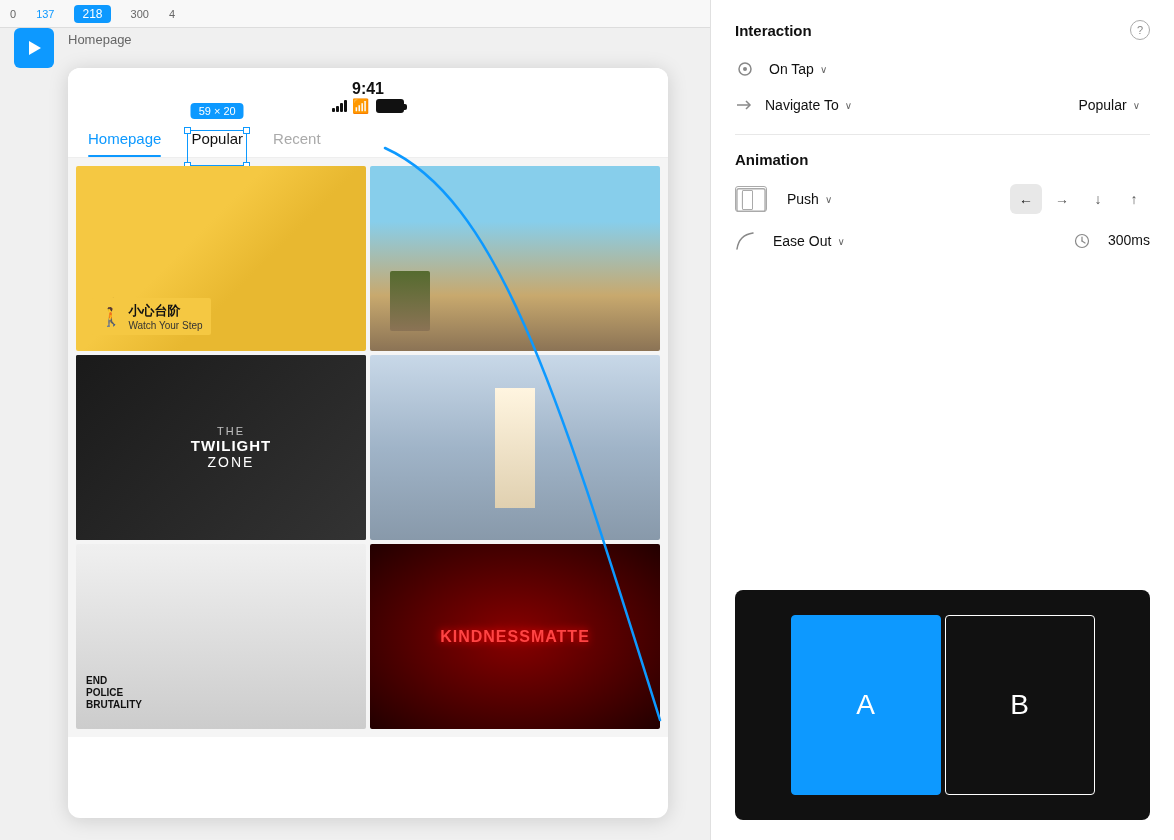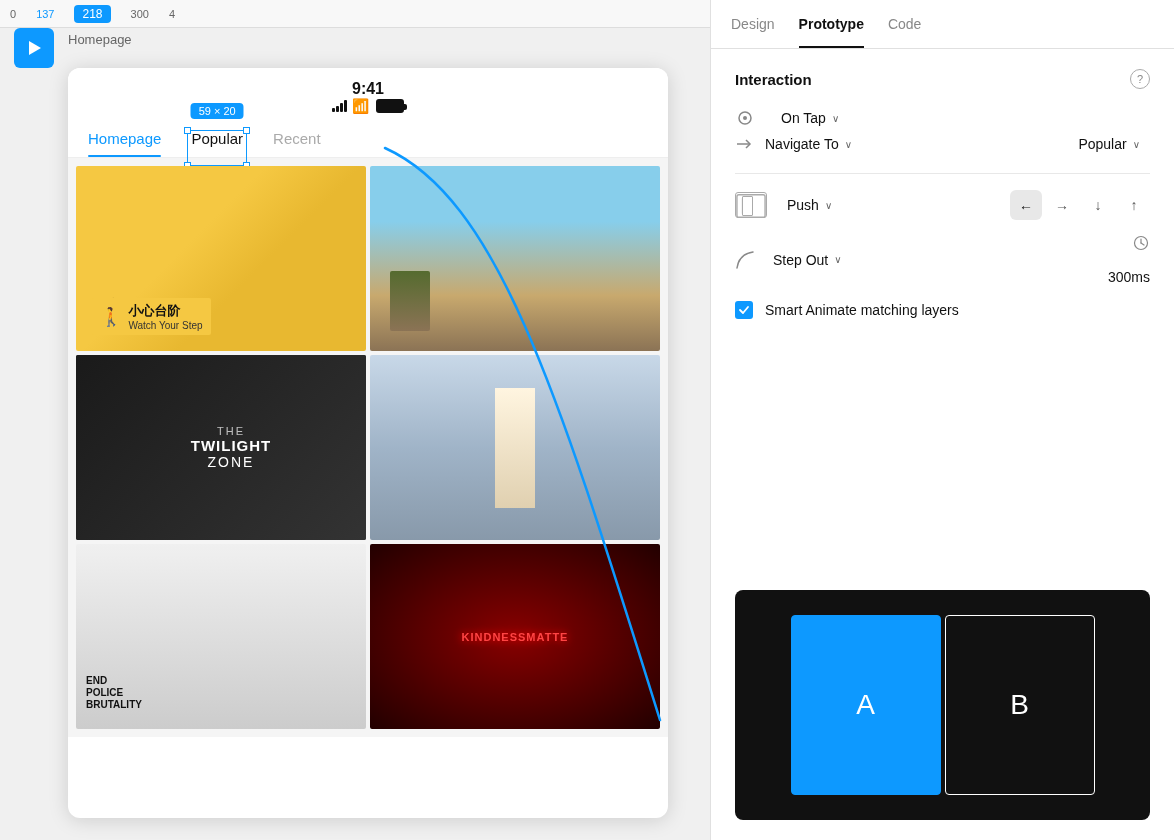--- a/index.html
+++ b/index.html
@@ -288,22 +288,22 @@
     .divider {
       height: 1px;
       background: #e8e8e8;
       margin: 16px 0;
     }
 
     
     .interaction-row {
       display: flex;
       align-items: center;
-      gap: 16px;
-      margin-bottom: 0;
+      gap: 4px;
+      margin-bottom: 10px;
     }
     .row-icon {
       width: 20px;
       height: 20px;
       display: flex;
       align-items: center;
       justify-content: center;
       flex-shrink: 0;
     }
     .dropdown-pill {
@@ -427,23 +427,22 @@
       gap: 6px;
       padding: 5px 10px;
       border-radius: 6px;
       font-size: 14px;
       color: #111;
       cursor: pointer;
     }
     .timing-section {
       margin-left: auto;
       display: flex;
-      align-items: flex-end;
+      align-items: flex-start;
       gap: 17px;
-      flex-direction: column;
     }
     .clock-icon {
       width: 18px;
       height: 18px;
       display: flex;
       align-items: center;
       justify-content: center;
       font-size: 14px;
       color: #888;
     }
@@ -596,37 +595,32 @@
         </div>
       </div>
       <div class="grid-img img-4" style="background: linear-gradient(rgb(200, 216, 232) 0%, rgb(160, 180, 200) 50%, rgb(136, 153, 170) 100%); display: flex; align-items: center; justify-content: center; position: relative;">
 
         <div style="width:40px;height:120px;background:linear-gradient(180deg,#fff5e0,#e0d0b0);margin:0 auto;"></div>
       </div>
       <div class="grid-img img-5" style="background:linear-gradient(180deg,#f0f0f0,#cccccc);position:relative;">
         <div style="position:absolute;bottom:18px;left:10px;font-size:10px;font-weight:800;color:#111;line-height:1.2;">END<br>POLICE<br>BRUTALITY</div>
       </div>
       <div class="grid-img img-6" style="background: radial-gradient(rgb(136, 0, 0) 0%, rgb(34, 0, 0) 100%); display: flex; align-items: center; justify-content: center; position: relative;">
-        <div style="font-size:11px;font-weight:800;color:#ff4444;letter-spacing:1px;text-shadow:0 0 8px #ff0000;">KINDNESSMATTE</div>
+        <div style="font-size:16px;font-weight:800;color:#ff4444;letter-spacing:1px;text-shadow:0 0 8px #ff0000;">KINDNESSMATTE</div>
       </div>
     </div>
   </div>
 
   <svg class="connector-svg">
     <path d="M 385 148 C 500 200, 560 400, 660 720" stroke="#0d99ff" stroke-width="2.5" fill="none" stroke-linecap="round"></path>
   </svg>
 </div>
 
 <div class="right-panel">
 
-  <div class="panel-tabs">
-    <div class="panel-tab">Design</div>
-    <div class="panel-tab active">Prototype</div>
-    <div class="panel-tab">Code</div>
-  </div>
 
   <div class="panel-content">
 
     <div class="section-header">
       <span class="section-title">Interaction</span>
       <div class="help-icon">?</div>
     </div>
 
     <div class="interaction-row">
       <div class="row-icon">
@@ -656,20 +650,23 @@
         <div class="destination-pill">
           <span>Popular</span>
           <span style="font-size:10px;color:#666;">∨</span>
         </div>
       </div>
     </div>
 
     <div class="divider"></div>
 
     <div class="animation-section">
+      <div class="section-header">
+        <span class="section-title">Animation</span>
+      </div>
 
       <div class="push-row">
         <div class="push-icon">
           <svg width="32" height="26" viewBox="0 0 32 26">
             <rect x="1" y="1" width="30" height="24" rx="2" stroke="#aaa" stroke-width="1.5" fill="white"></rect>
             <rect x="7" y="4" width="10" height="18" rx="1" stroke="#aaa" stroke-width="1.5" fill="white"></rect>
           </svg>
         </div>
         <div class="push-dropdown">
           <span>Push</span>
@@ -683,43 +680,35 @@
         </div>
       </div>
 
       <div class="ease-row">
         <div class="curve-icon">
           <svg width="20" height="20" viewBox="0 0 20 20">
             <path d="M2 18 Q4 4 18 2" stroke="#888" stroke-width="1.5" fill="none" stroke-linecap="round"></path>
           </svg>
         </div>
         <div class="ease-dropdown">
-          <span>Step Out</span>
+          <span>Ease Out</span>
           <span style="font-size:10px;color:#666;">∨</span>
         </div>
         <div class="timing-section">
           <div class="clock-icon">
             <svg width="16" height="16" viewBox="0 0 16 16">
               <circle cx="8" cy="8" r="6.5" stroke="#888" stroke-width="1.2" fill="none"></circle>
               <line x1="8" y1="4" x2="8" y2="8" stroke="#888" stroke-width="1.2" stroke-linecap="round"></line>
               <line x1="8" y1="8" x2="11" y2="10" stroke="#888" stroke-width="1.2" stroke-linecap="round"></line>
             </svg>
           </div>
           <span class="timing-value">300ms</span>
         </div>
       </div>
 
-      <div class="smart-animate-row">
-        <div class="checkbox">
-          <svg viewBox="0 0 12 12" fill="none">
-            <polyline points="2,6 5,9 10,3" stroke="white" stroke-width="1.8" stroke-linecap="round" stroke-linejoin="round"></polyline>
-          </svg>
-        </div>
-        <span class="smart-label">Smart Animate matching layers</span>
-      </div>
     </div>
   </div>
 
   <div class="preview-area">
     <div class="preview-slides">
       <div class="preview-slide preview-slide-a">
         <span class="preview-label-a">A</span>
       </div>
       <div class="preview-slide preview-slide-b">
         <span class="preview-label-b">B</span>

